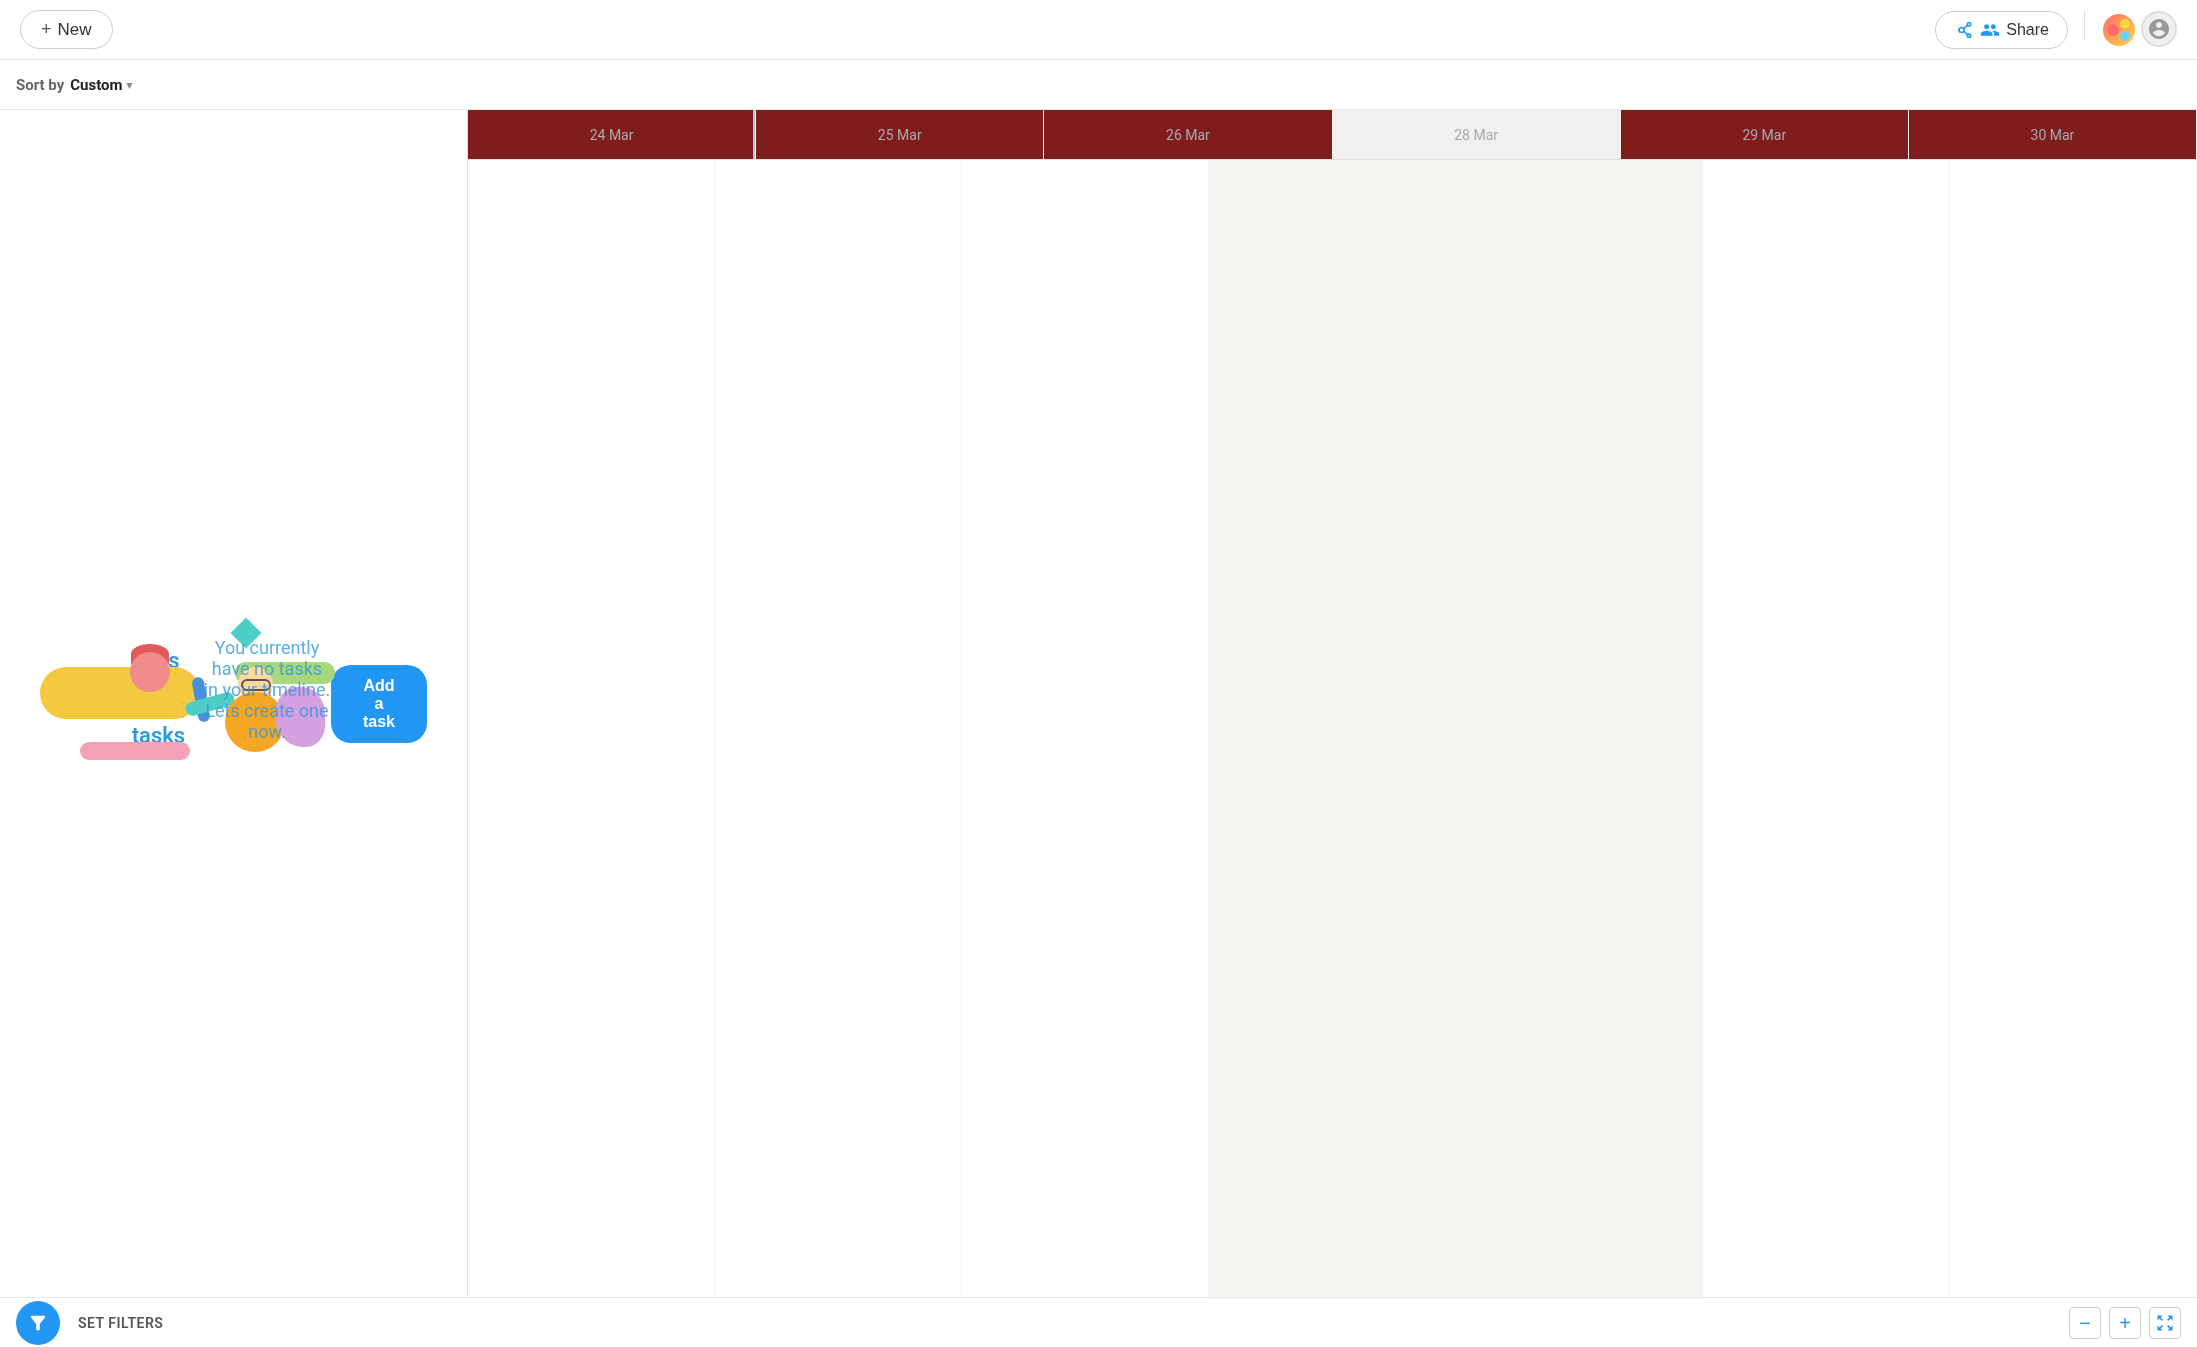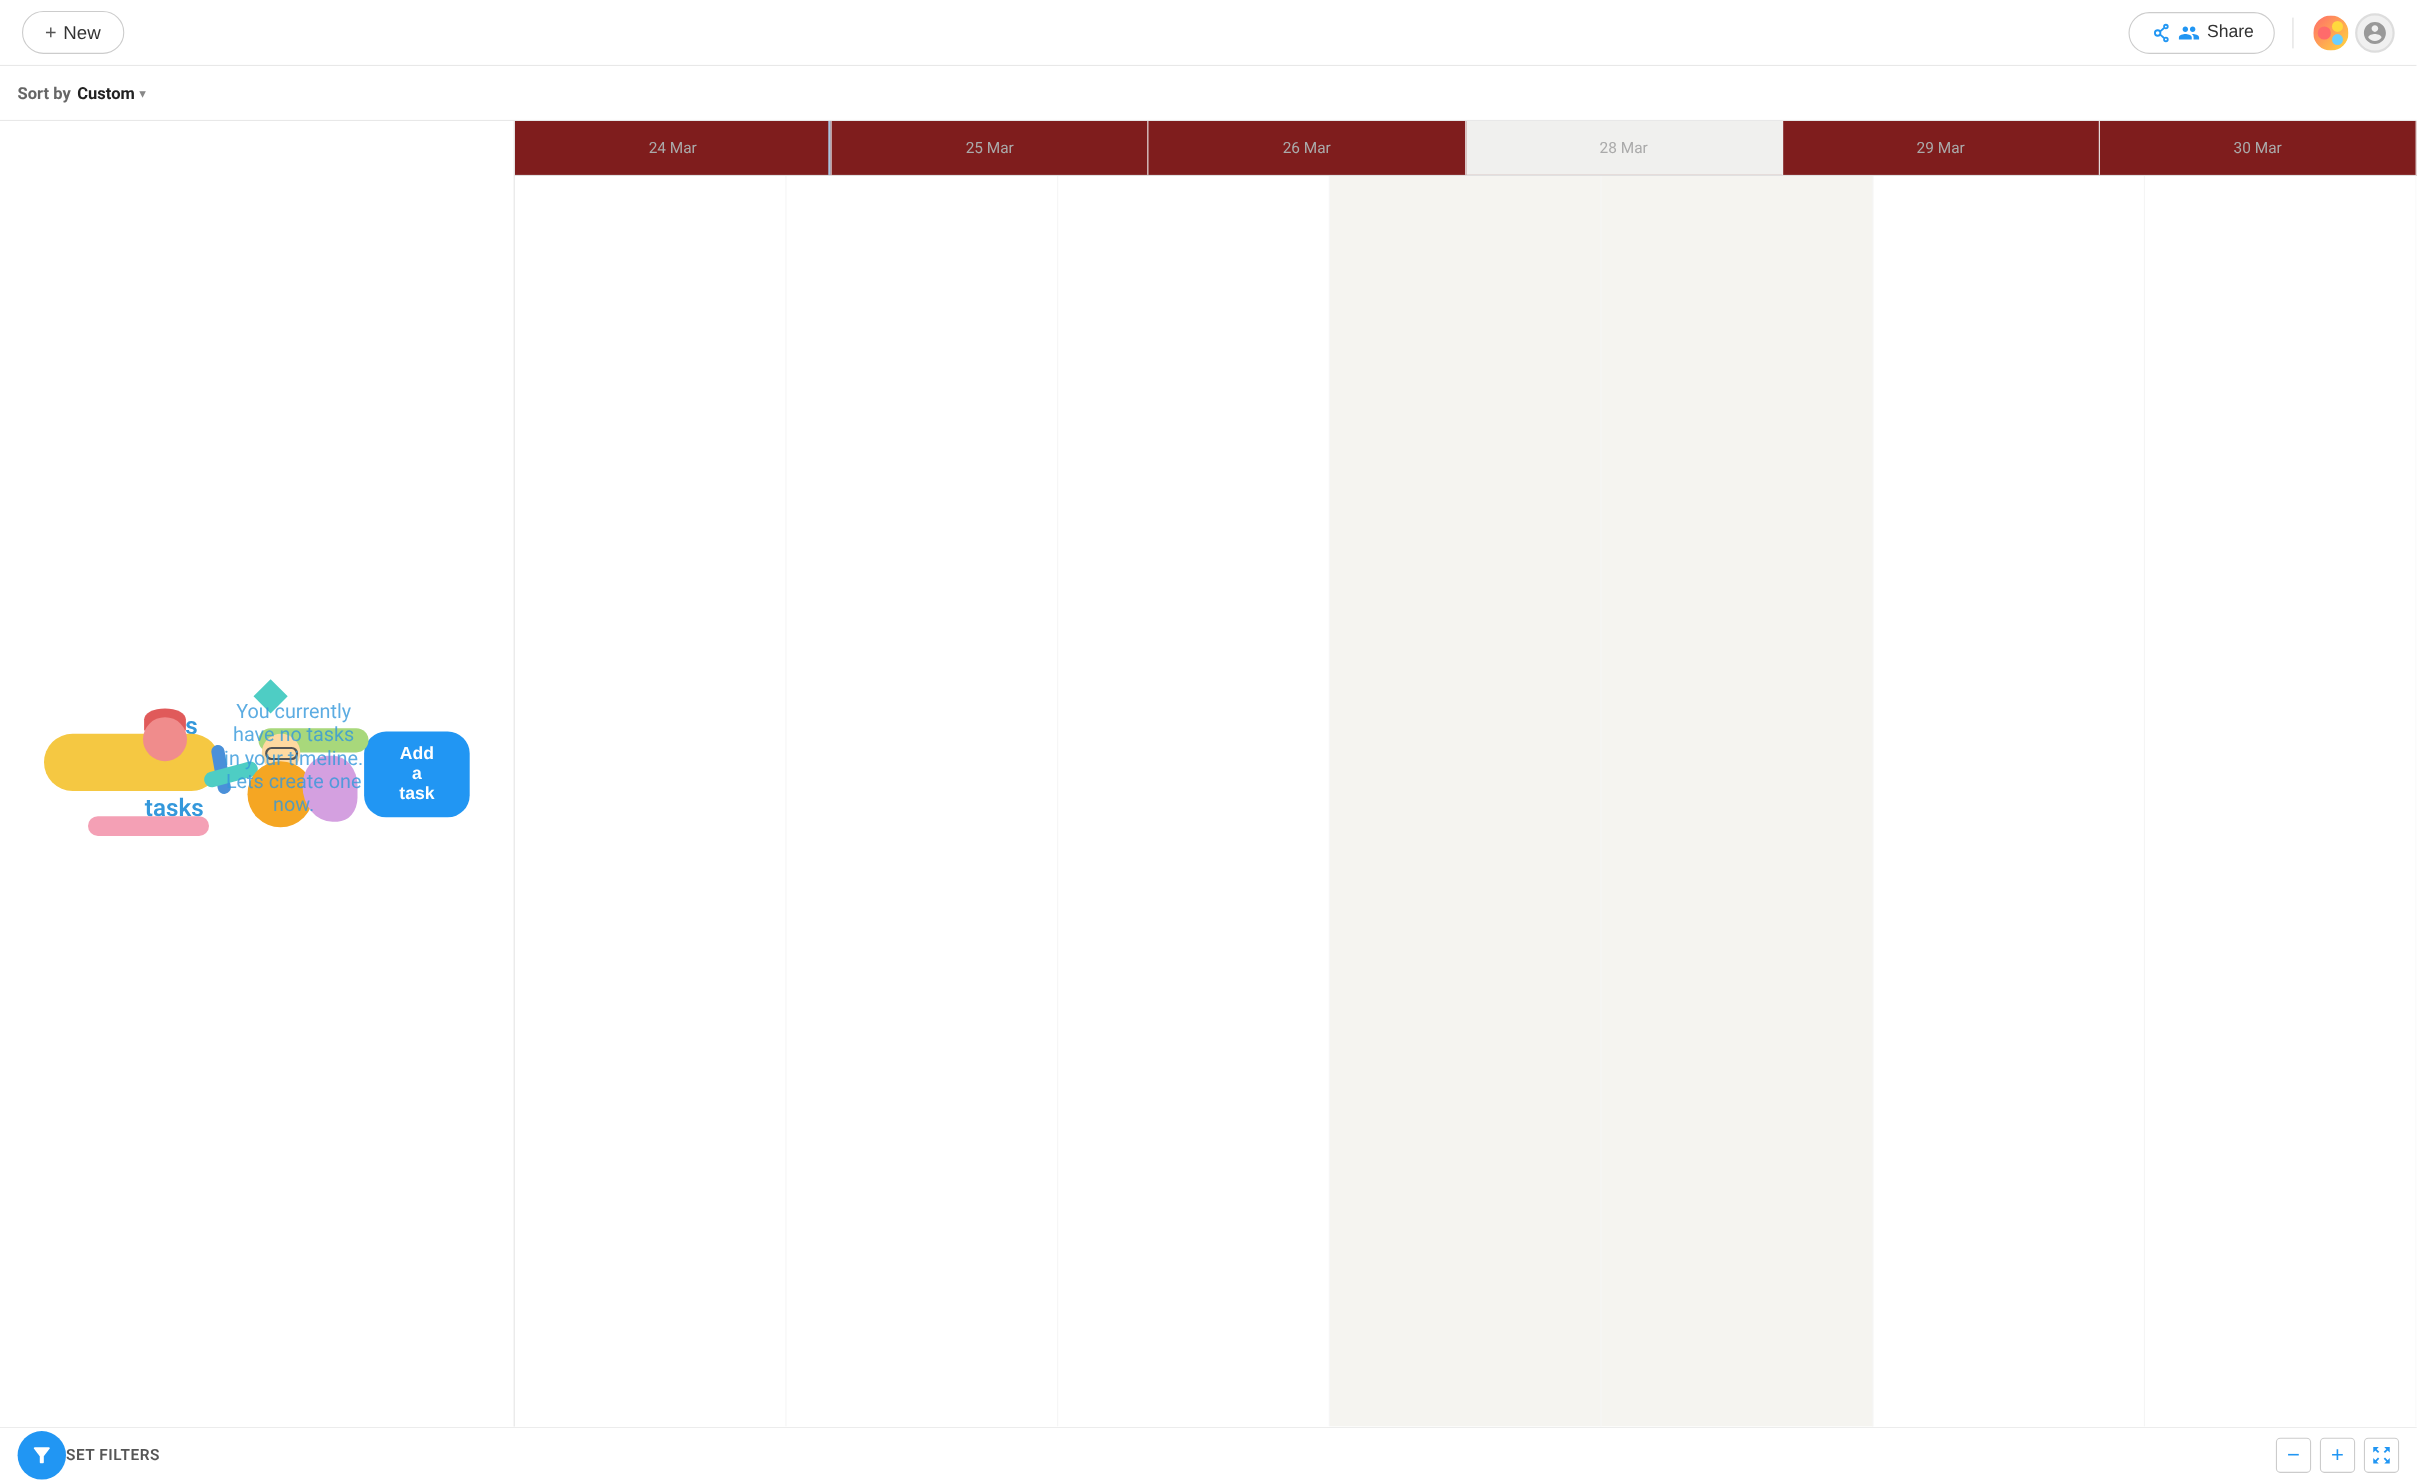--- a/index.html
+++ b/index.html
@@ -37,21 +37,20 @@
       cursor: pointer;
       color: #333;
       font-weight: 500;
     }
     .new-button .plus-icon {
       font-size: 18px;
       color: #555;
     }
     .toolbar-right {
       display: flex;
-      align-items: center;
       gap: 12px;
     }
     .share-button {
       display: flex;
       align-items: center;
       gap: 6px;
       background: #fff;
       border: 1.5px solid #ccc;
       border-radius: 20px;
       padding: 8px 18px;
@@ -335,21 +334,21 @@
       border-top: 1px solid #e8e8e8;
       background: #fff;
       position: fixed;
       bottom: 0;
       left: 0;
       right: 0;
     }
     .filter-section {
       display: flex;
       align-items: center;
-      gap: 0;
+      gap: 18px;
     }
     .filter-icon-btn {
       width: 44px;
       height: 44px;
       background: #2196f3;
       border-radius: 50%;
       display: flex;
       align-items: center;
       justify-content: center;
       cursor: pointer;

